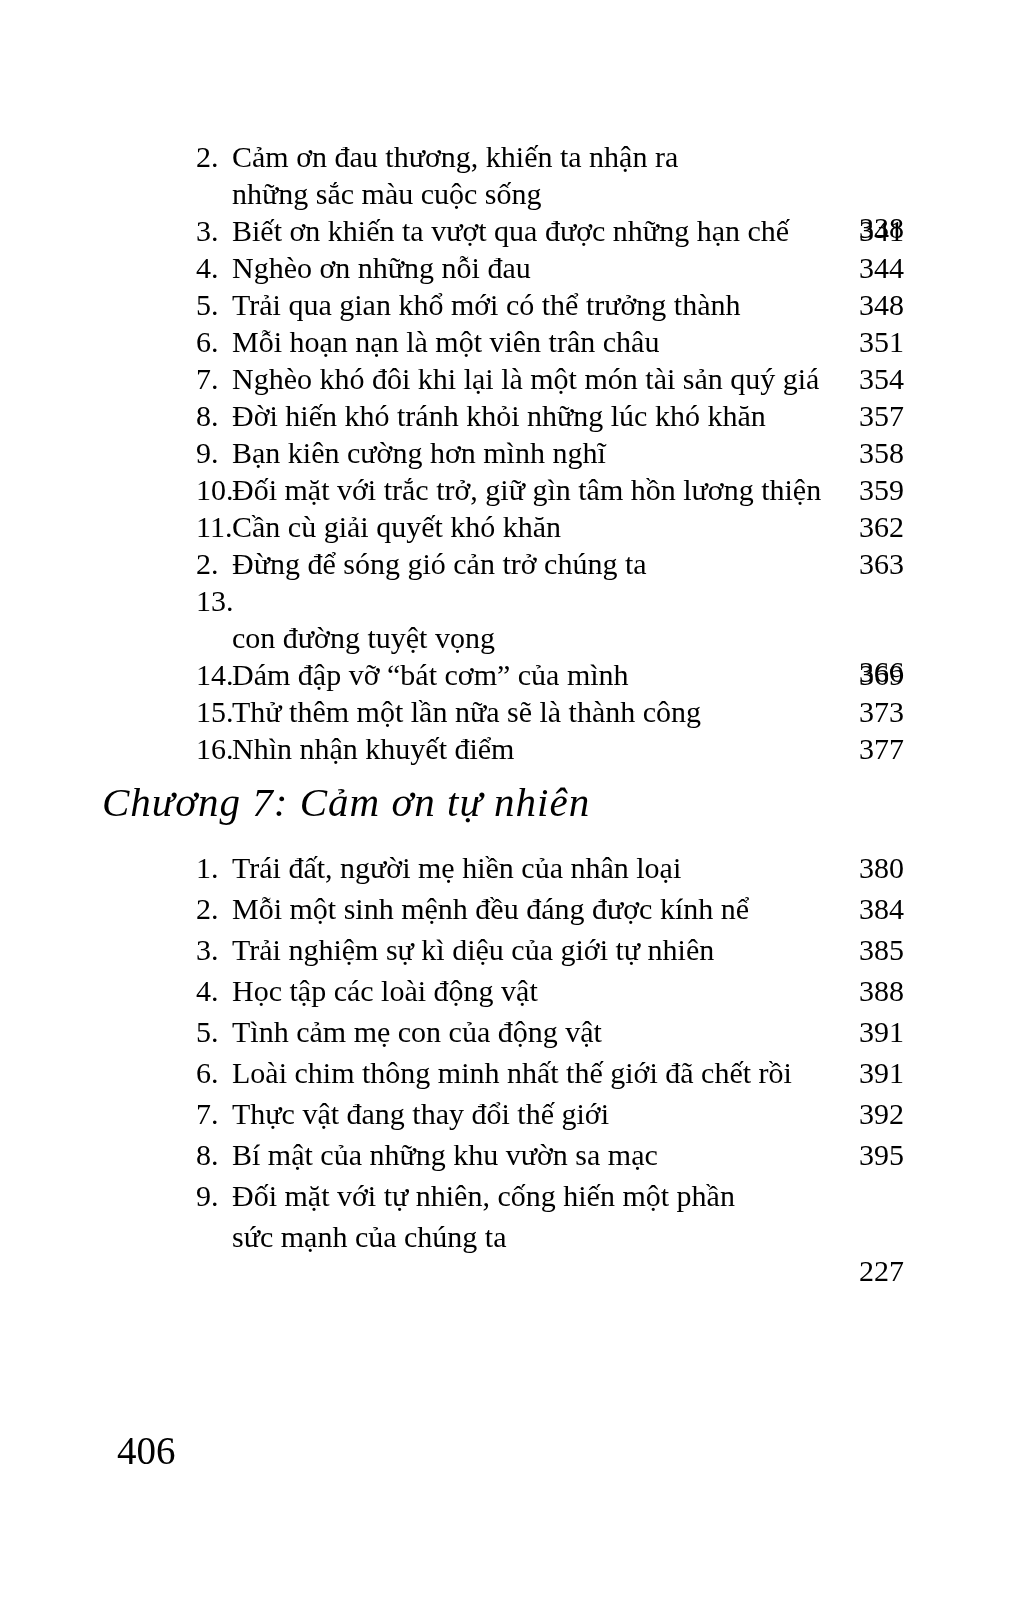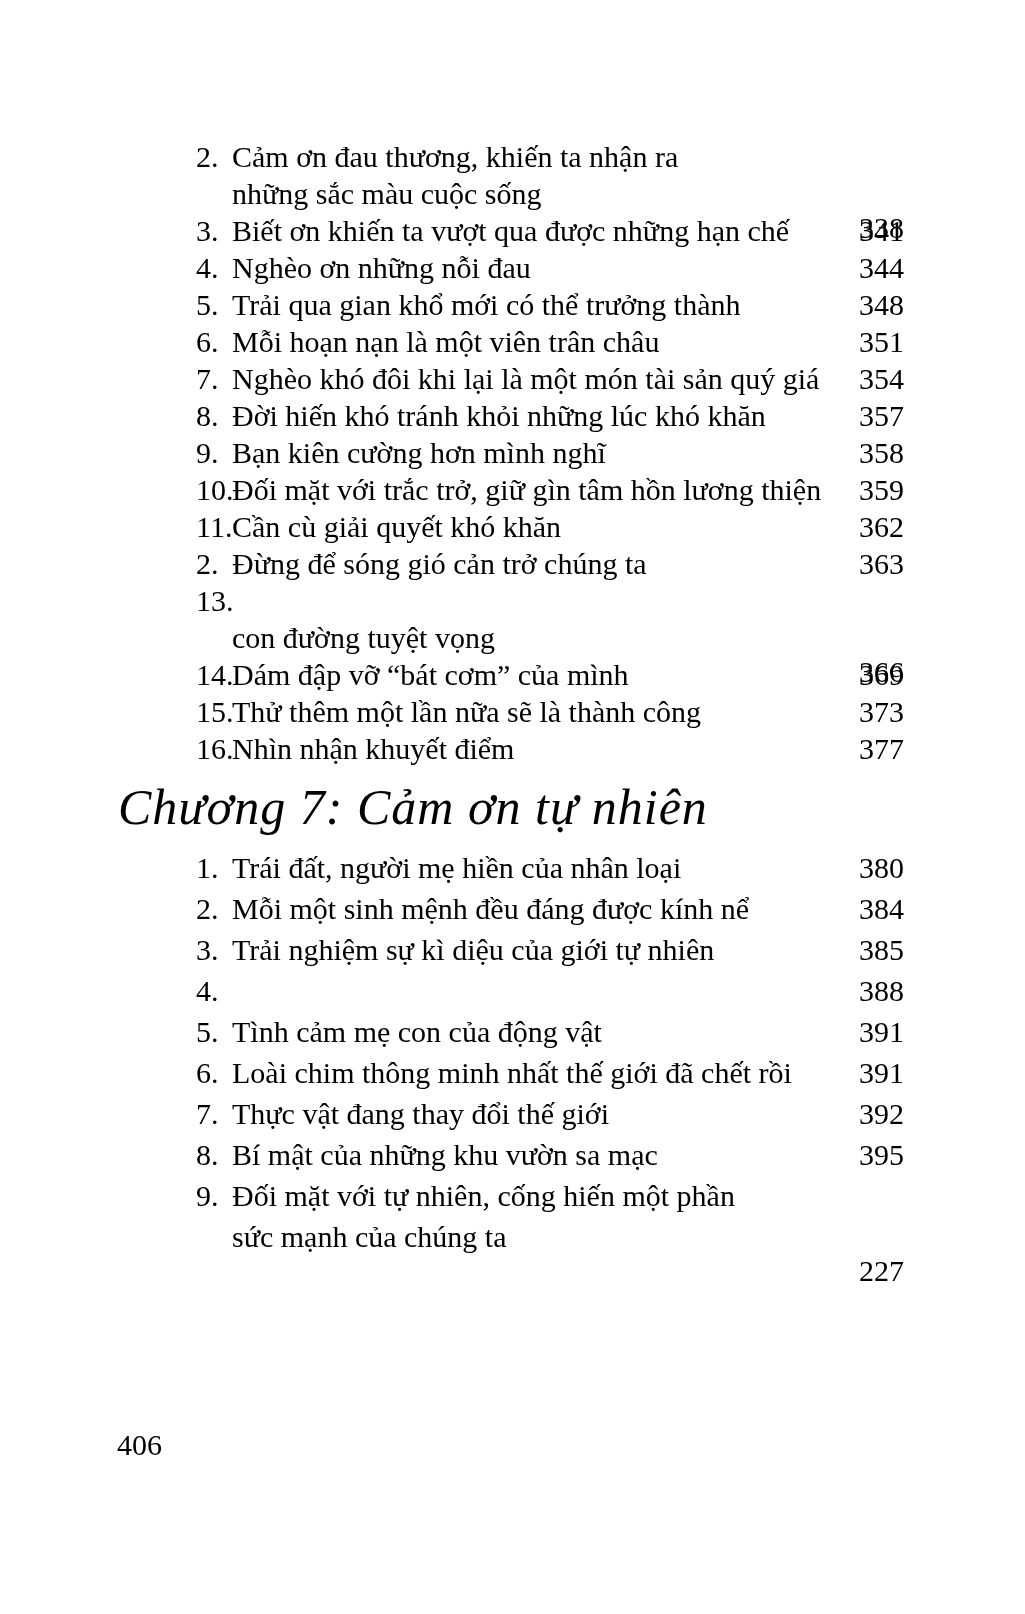--- a/index.html
+++ b/index.html
@@ -33,31 +33,31 @@
   .cont{padding-left:232px;flex-direction:column;}
   .title{font-size:30px;}
   .pagenum{
     margin-left:auto;
     font-size:30px;
     text-align:center;
   }
   .chapter-heading{
     position:absolute;
     top:778px;
-    left:118px;
-    font-size:50px;
+    left:102px;
+    font-size:41px;
     font-style:italic;
     letter-spacing:1px;
     white-space:nowrap;
   }
   .folio{
     position:absolute;
     top:1428px;
     left:117px;
-    font-size:30px;
+    font-size:39px;
   }
 </style>
 </head>
 <body>
 
 <div class="page">
 
   <div class="toc-block" id="sec1">
 
     <div class="line">
@@ -174,20 +174,21 @@
     </div>
 
     <div class="line">
       <span class="num">3.</span>
       <span class="title">Trải nghiệm sự kì diệu của giới tự nhiên</span>
       <span class="pagenum">385</span>
     </div>
 
     <div class="line">
       <span class="num">4.</span>
+      <span class="title">Học tập các loài động vật</span>
       <span class="pagenum">388</span>
     </div>
 
     <div class="line">
       <span class="num">5.</span>
       <span class="title">Tình cảm mẹ con của động vật</span>
       <span class="pagenum">391</span>
     </div>
 
     <div class="line">

